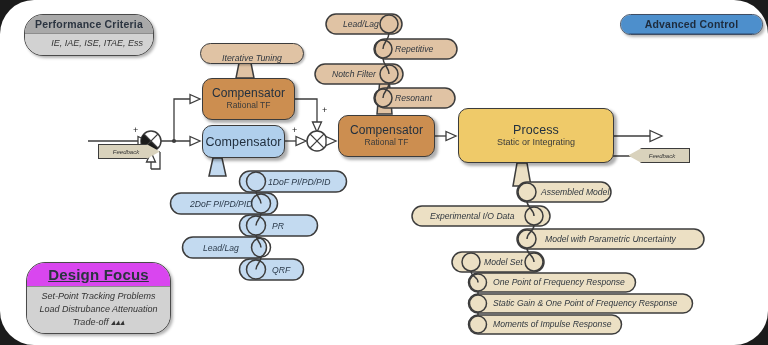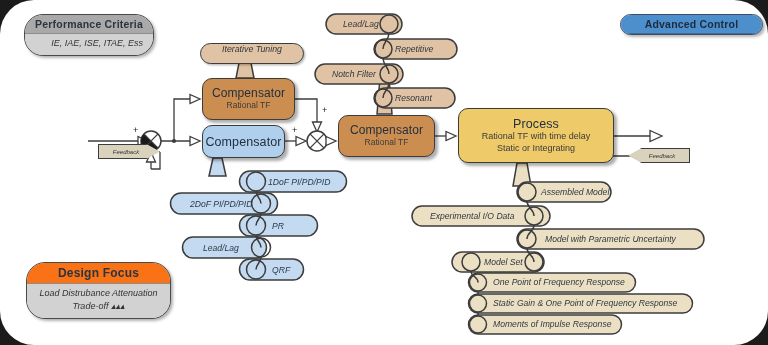--- a/index.html
+++ b/index.html
@@ -46,21 +46,21 @@
   }
   .panel .body { padding:3px 10px 5px; text-align:center; }
   .panel .body div { font-style:italic; color:#333; line-height:1.42; white-space:nowrap; }
 
   #panel-performance { left:24px; top:14px; width:130px; }
   #panel-performance .hdr { background:#a9a9a9; font-size:10.5px; }
   #panel-performance .body { background:#d2d2d2; }
   #panel-performance .body div { font-size:9px;text-align:right; }
 
   #panel-design { left:26px; top:262px; width:145px; }
-  #panel-design .hdr { background:#f97316; font-size:12px; }
+  #panel-design .hdr { background:#d946ef; font-size:15px;text-decoration:underline; }
   #panel-design .body { background:#d2d2d2; }
   #panel-design .body div { font-size:9px; }
 
   #panel-advanced { left:620px; top:14px; width:143px; border-color:#3f4d63; }
   #panel-advanced .hdr { background:#4d8fcc; font-size:10.5px; color:#1d2b3c; border-bottom-color:#3b6a9b;}
   #panel-advanced .body { background:#b3ccE4; }
   #panel-advanced .body div { font-size:8.6px; color:#243142;}
 
   
   .block {
@@ -265,21 +265,21 @@
       <text class="chainlabel" x="493" y="304">Static Gain &amp; One Point of Frequency Response</text>
       <text class="chainlabel" x="493" y="325">Moments of Impulse Response</text>
     </g>
 
     <path class="chainpill tan" d="M 240 58 L 250 58 L 254 78 L 236 78 Z"></path>
   </svg>
 
   <div class="blocks-layer">
     <div style="position:absolute; left:200px; top:43px; width:104px; height:21px;
                 background:#e0c3a4; border:1.5px solid #3c3c3c; border-radius:11px;
-                display:flex; align-items:flex-start; justify-content:center;
+                display:flex; align-items:flex-end; justify-content:center;
                 font-size:8.8px; font-style:italic; color:#30373f;
                 box-shadow:1.5px 1.5px 2px rgba(0,0,0,.25);">
       <span>Iterative Tuning</span>
     </div>
   </div>
 
   <div class="blocks-layer">
     <div class="block" id="block-compensator-top">
       <div class="title">Compensator</div>
       <div class="sub">Rational TF</div>
@@ -289,21 +289,20 @@
       <div class="title">Compensator</div>
     </div>
 
     <div class="block" id="block-compensator-mid">
       <div class="title">Compensator</div>
       <div class="sub">Rational TF</div>
     </div>
 
     <div class="block" id="block-process">
       <div class="title">Process</div>
-      <div class="sub">Rational TF with time delay</div>
       <div class="sub">Static or Integrating</div>
     </div>
 
     <div class="fbtag" id="fbtag-left">
       <span>Feedback</span>
     </div>
     <div class="fbtag" id="fbtag-right">
       <span>Feedback</span>
     </div>
   </div>
@@ -312,20 +311,21 @@
     <div class="panel" id="panel-performance">
       <div class="hdr">Performance Criteria</div>
       <div class="body">
         <div>IE, IAE, ISE, ITAE, Ess</div>
       </div>
     </div>
 
     <div class="panel" id="panel-design">
       <div class="hdr">Design Focus</div>
       <div class="body">
+        <div>Set-Point Tracking Problems</div>
         <div>Load Distrubance Attenuation</div>
         <div>Trade-off ▴▴▴</div>
       </div>
     </div>
 
     <div class="panel" id="panel-advanced">
       <div class="hdr">Advanced Control</div>
     </div>
   </div>
 

